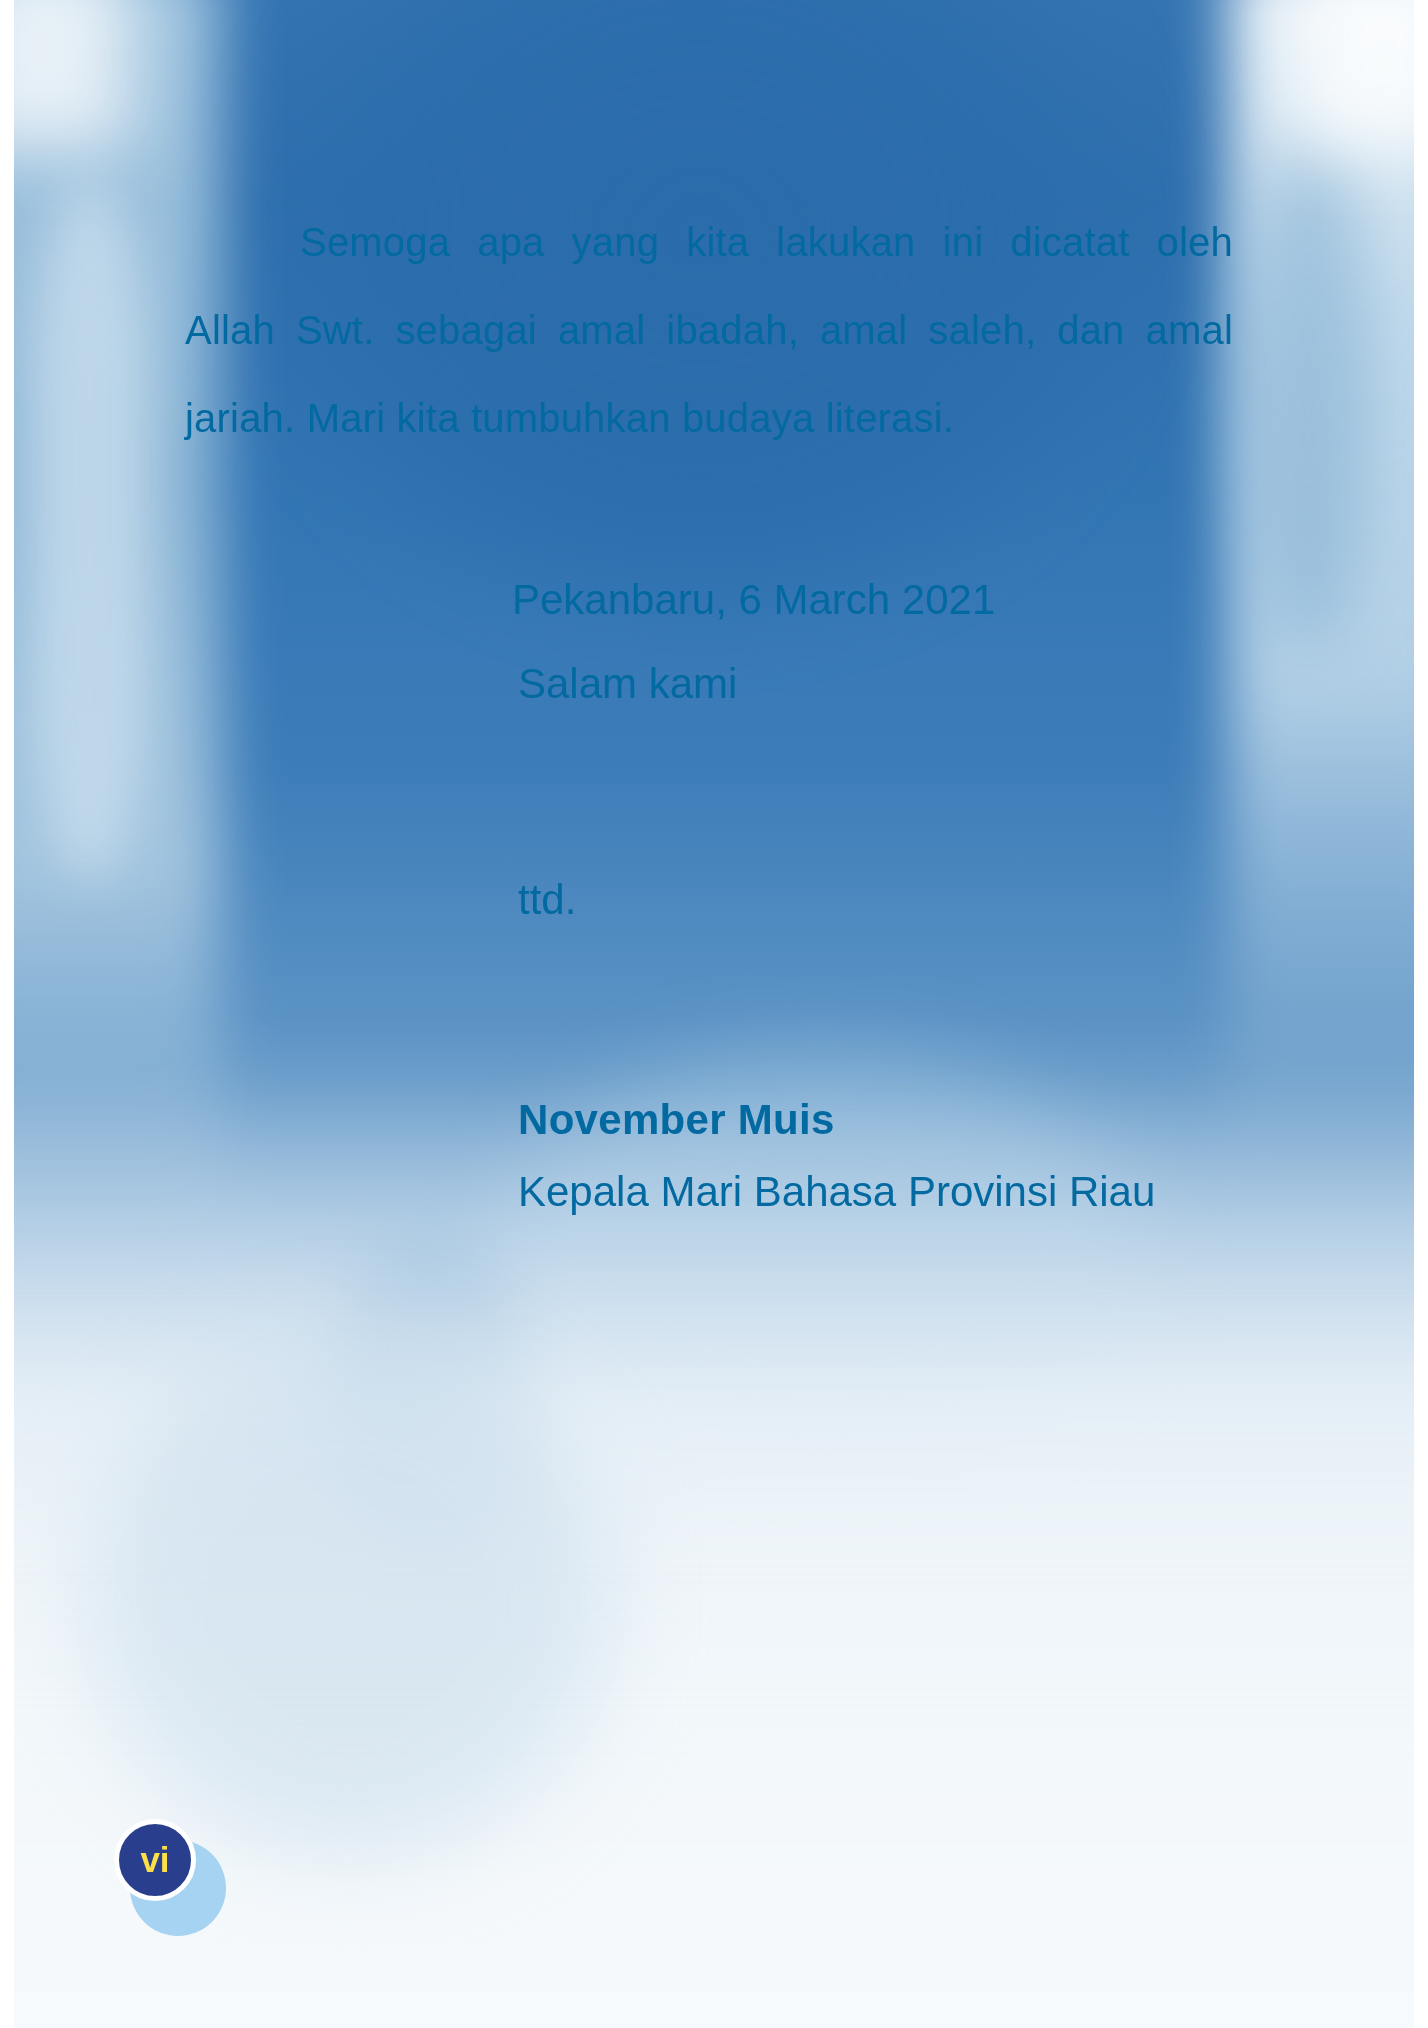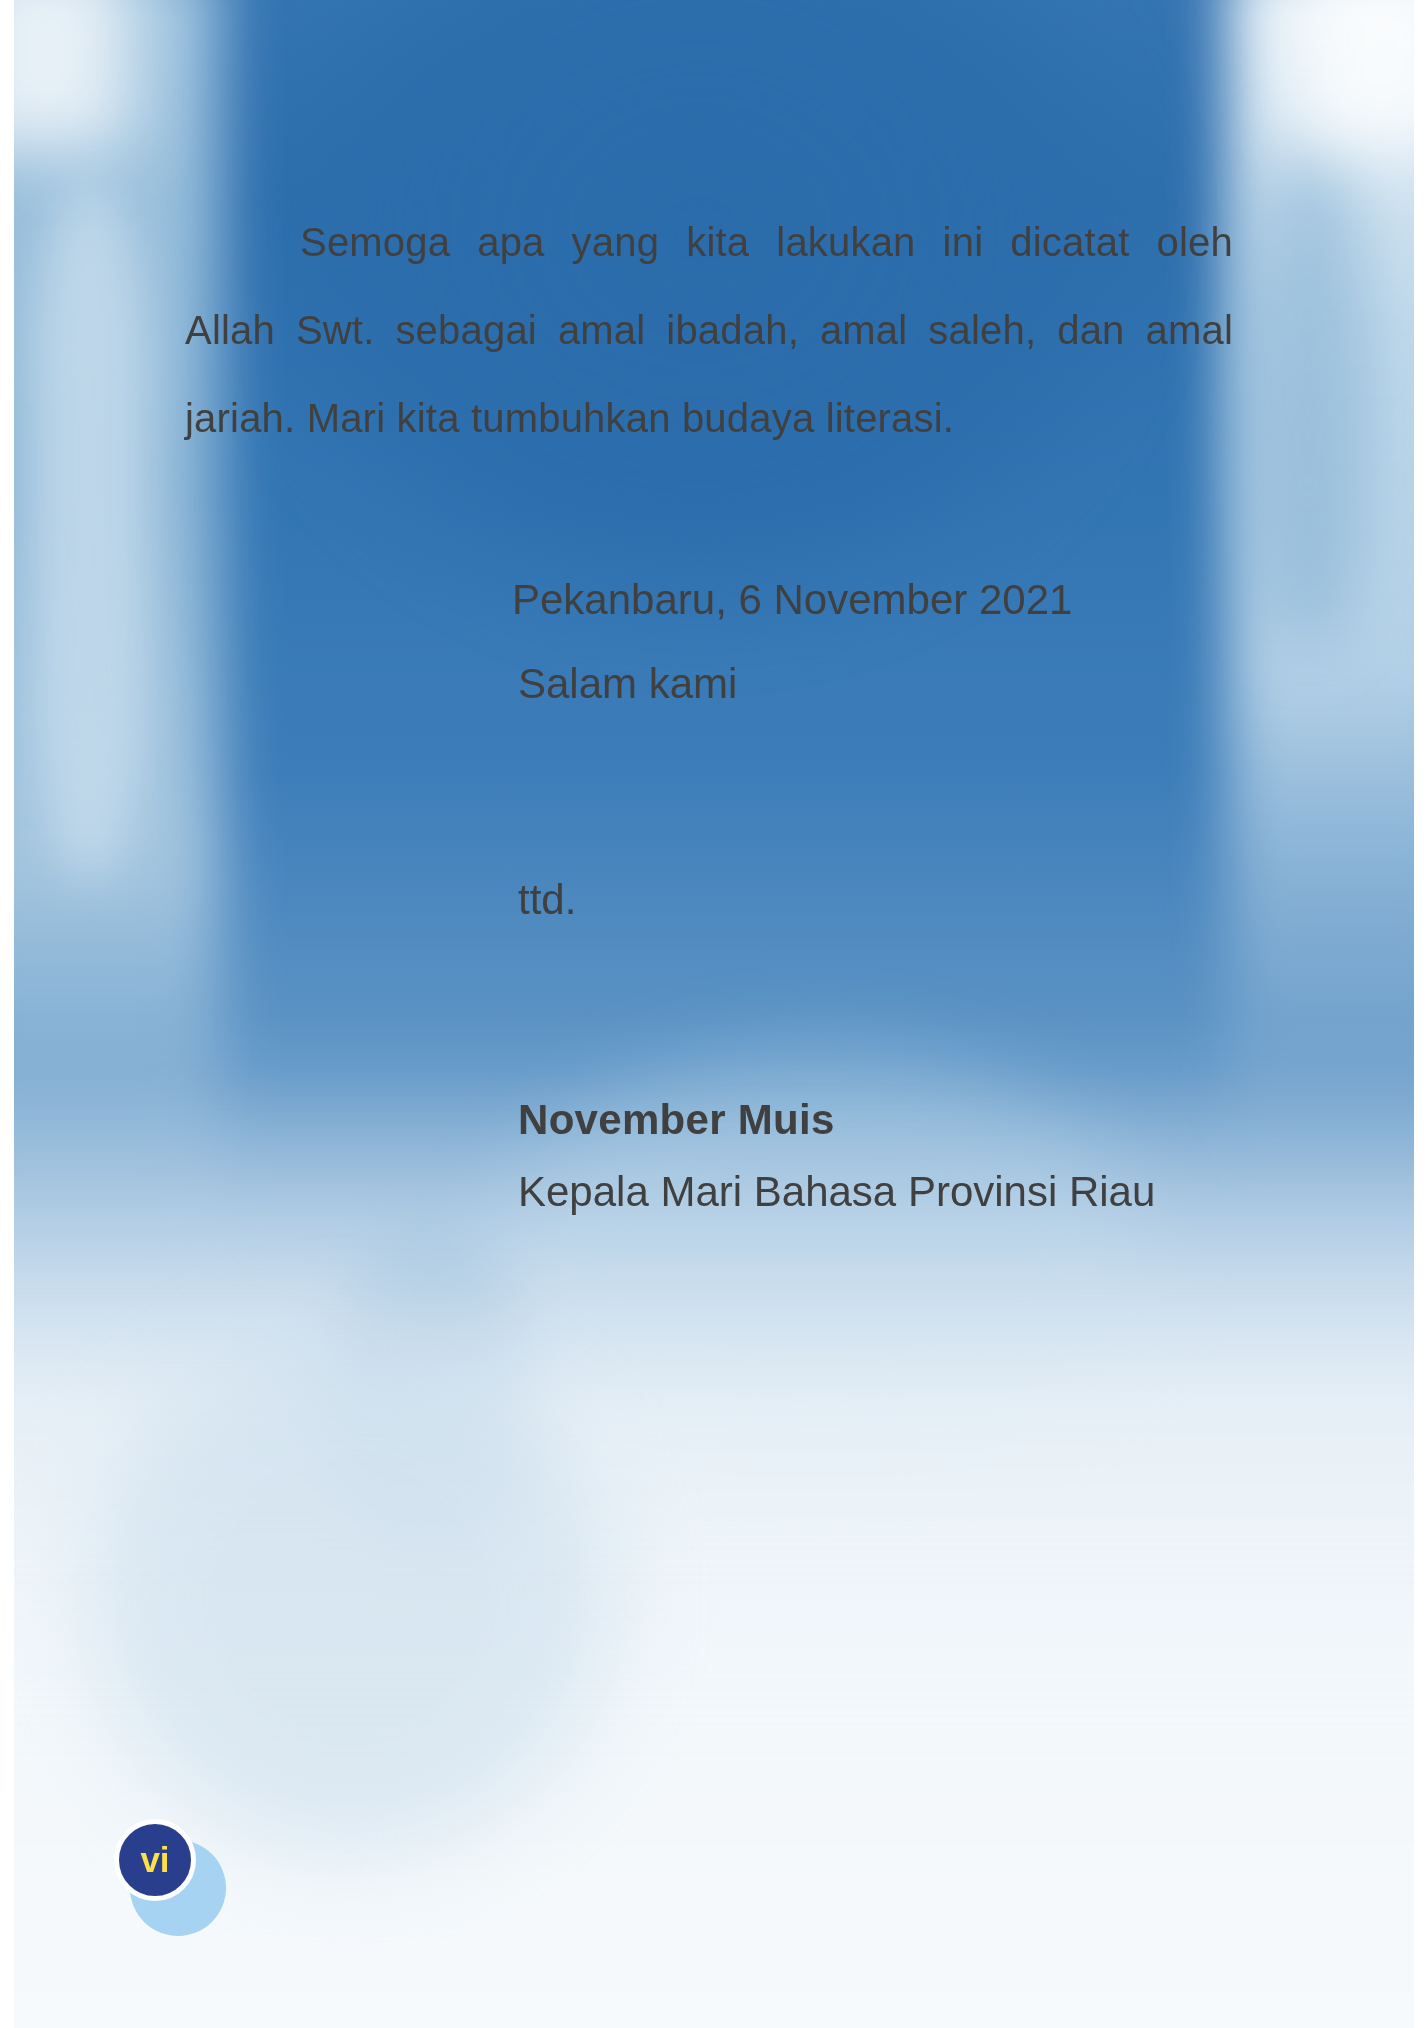--- a/index.html
+++ b/index.html
@@ -80,21 +80,21 @@
     background: #ffffff; filter: blur(34px); opacity: .75;
   }
   .corner-tr {
     right: -40px; top: -50px; width: 170px; height: 200px;
     background: #ffffff; filter: blur(34px); opacity: .8;
   }
   .margin-left   { left: 0;  top: 0; bottom: 0; width: 14px; background: #ffffff; }
   .margin-right  { right: 0; top: 0; bottom: 0; width: 14px; background: #ffffff; }
 
   
-  .content { position: absolute; inset: 0; z-index: 5; color: #404040; }
+  .content { position: absolute; inset: 0; z-index: 5; color: #0369a1; }
 
   .paragraph {
     position: absolute;
     left: 185px; top: 198px; width: 1048px;
     font-size: 40px; line-height: 88px;
     letter-spacing: 0.2px;
   }
   .para-line { text-align: justify; text-align-last: justify; }
   .para-line.first { text-indent: 115px; }
   .para-line.last  { text-align: center; text-align-last: left; }
@@ -152,21 +152,21 @@
   </div>
 
   <div class="content">
 
     <div class="paragraph">
       <div class="para-line first">Semoga apa yang kita lakukan ini dicatat oleh</div>
       <div class="para-line">Allah Swt. sebagai amal ibadah, amal saleh, dan amal</div>
       <div class="para-line last">jariah. Mari kita tumbuhkan budaya literasi.</div>
     </div>
 
-    <div class="sig-line sig-date">Pekanbaru, 6 November 2021</div>
+    <div class="sig-line sig-date">Pekanbaru, 6 March 2021</div>
     <div class="sig-line sig-salam">Salam kami</div>
     <div class="sig-line sig-ttd">ttd.</div>
     <div class="sig-line sig-name">November Muis</div>
     <div class="sig-line sig-title">Kepala Mari Bahasa Provinsi Riau</div>
 
   </div>
 
   <div class="badge-light"></div>
   <div class="badge-navy">
     <span>vi</span>

